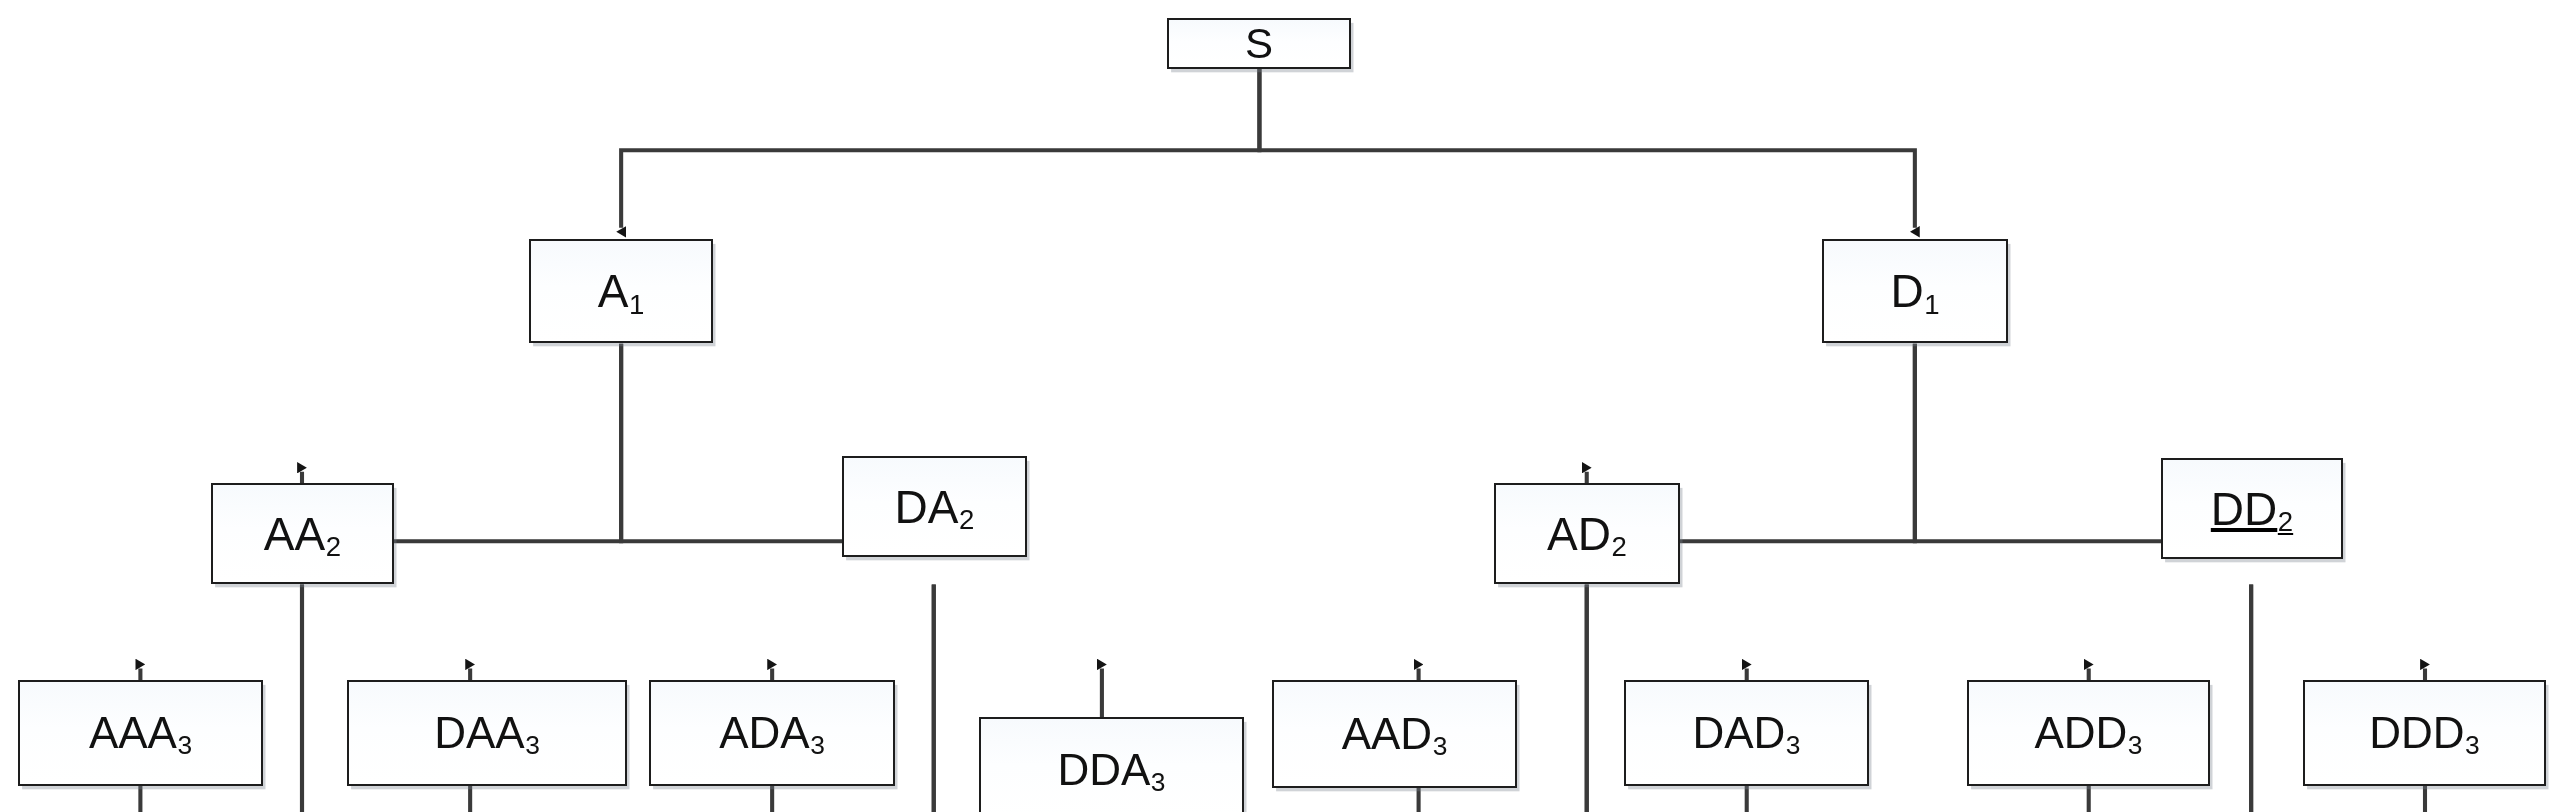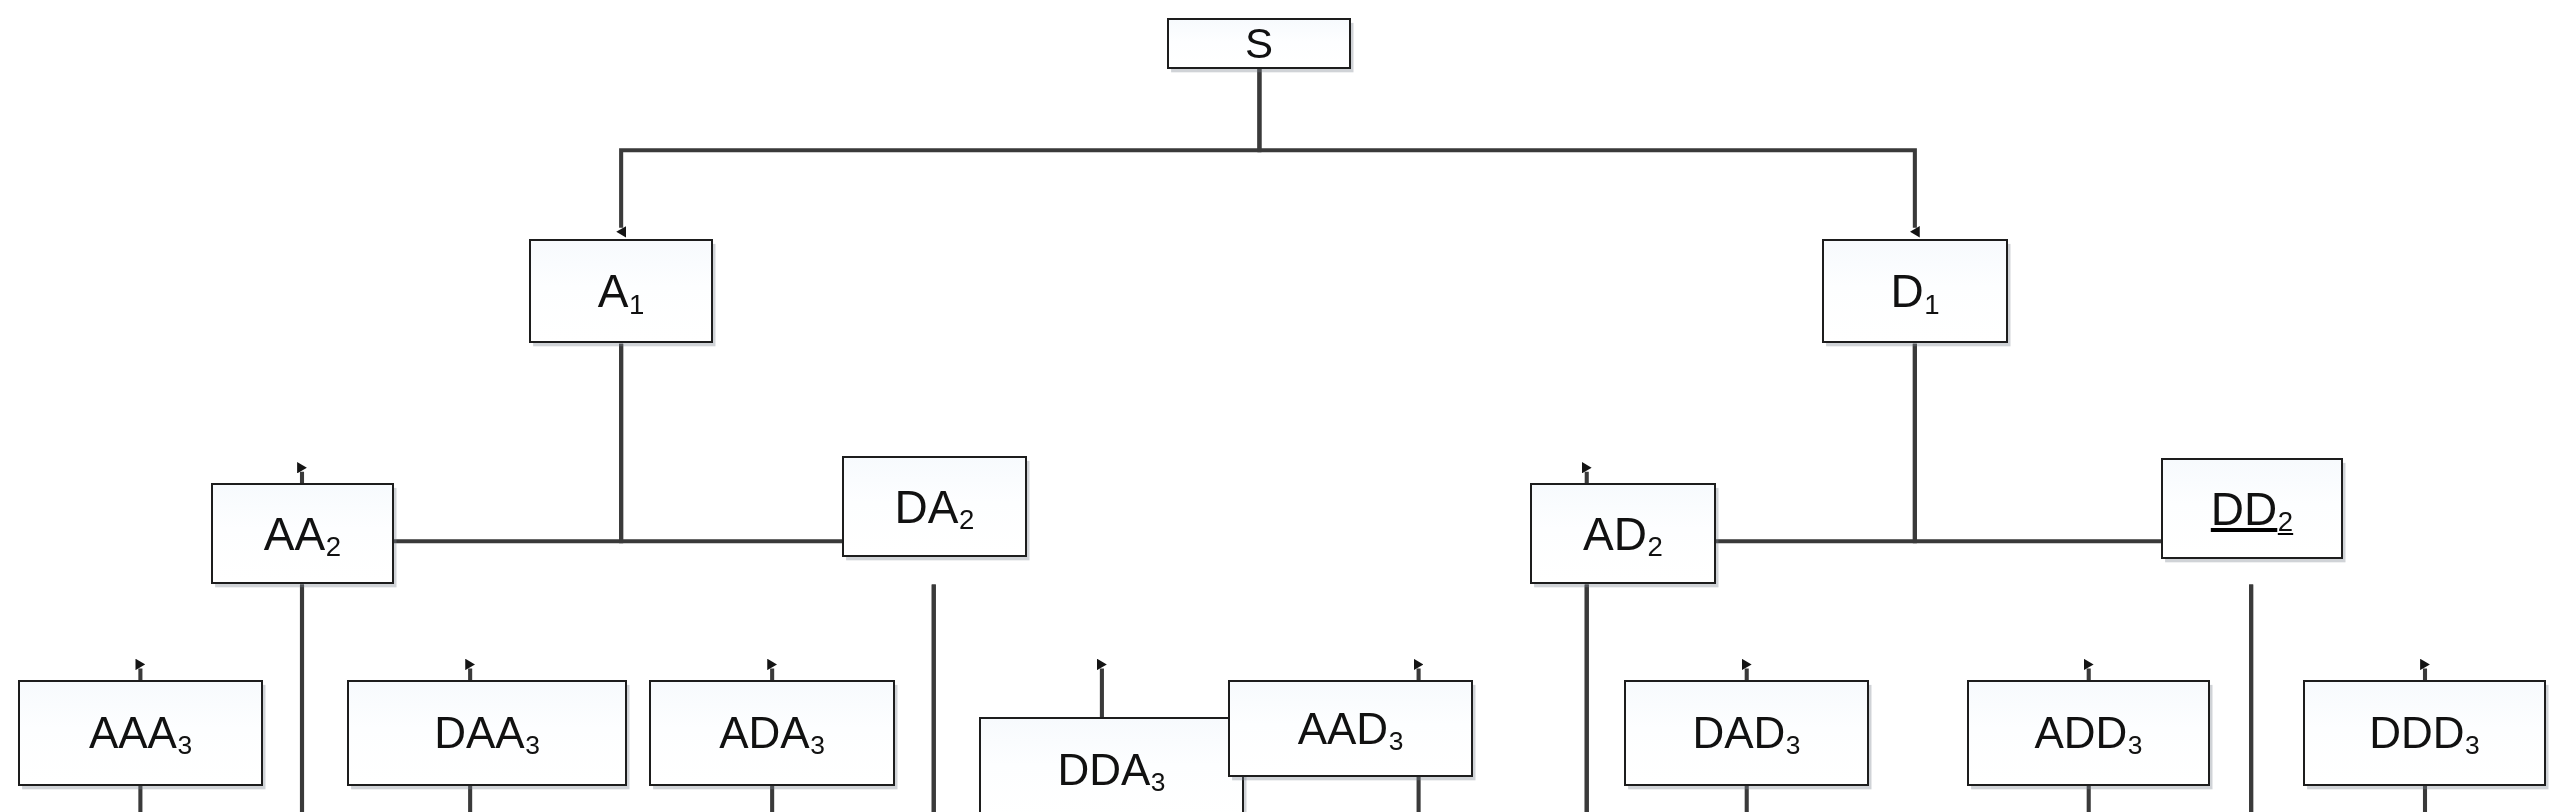--- a/index.html
+++ b/index.html
@@ -117,21 +117,21 @@
           <span class="base">AA</span>
           <span class="sub">2</span>
         </span>
       </div>
       <div class="node level-2" style="left: 842px; top: 456px; width: 185px; height: 101px;">
         <span class="label">
           <span class="base">DA</span>
           <span class="sub">2</span>
         </span>
       </div>
-      <div class="node level-2" style="left: 1494px; top: 483px; width: 186px; height: 101px; margin-left: 36px;">
+      <div class="node level-2" style="left: 1494px; top: 483px; width: 186px; height: 101px;">
         <span class="label">
           <span class="base">AD</span>
           <span class="sub">2</span>
         </span>
       </div>
       <div class="node level-2" style="left: 2161px; top: 458px; width: 182px; height: 101px; text-decoration: underline;">
         <span class="label">
           <span class="base">DD</span>
           <span class="sub">2</span>
         </span>
@@ -153,21 +153,21 @@
           <span class="base">ADA</span>
           <span class="sub">3</span>
         </span>
       </div>
       <div class="node level-3" style="left: 979px; top: 680px; width: 265px; height: 106px; margin-top: 37px;">
         <span class="label">
           <span class="base">DDA</span>
           <span class="sub">3</span>
         </span>
       </div>
-      <div class="node level-3" style="left: 1228px; top: 680px; width: 245px; height: 97px;">
+      <div class="node level-3" style="left: 1272px; top: 680px; width: 245px; height: 108px;">
         <span class="label">
           <span class="base">AAD</span>
           <span class="sub">3</span>
         </span>
       </div>
       <div class="node level-3" style="left: 1624px; top: 680px; width: 245px; height: 106px;">
         <span class="label">
           <span class="base">DAD</span>
           <span class="sub">3</span>
         </span>

